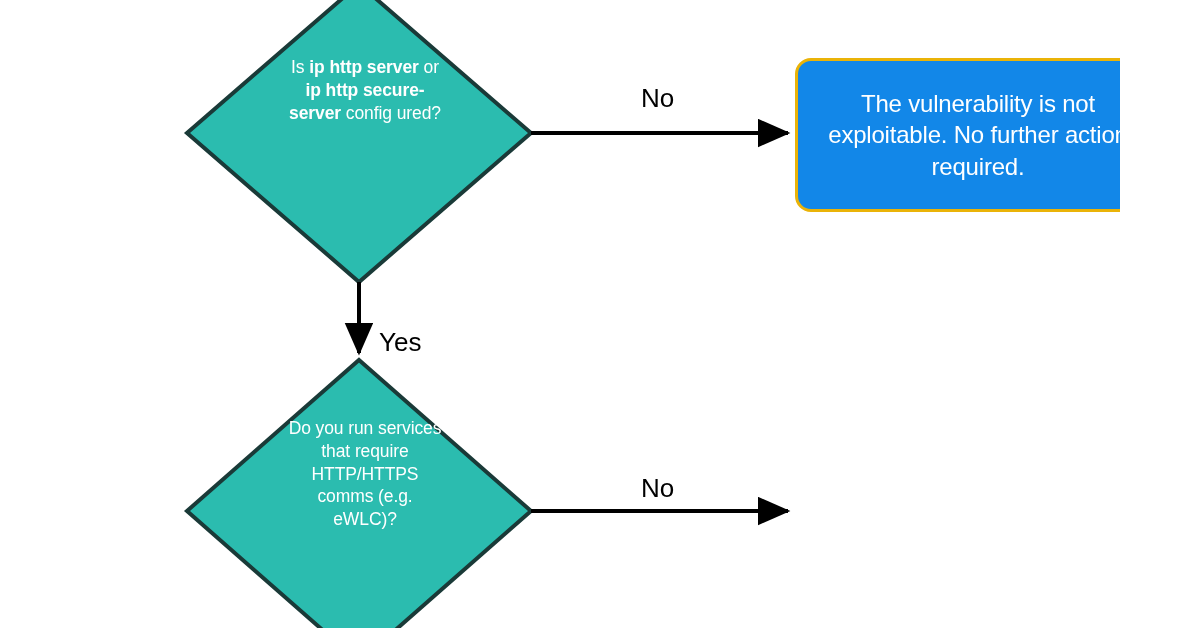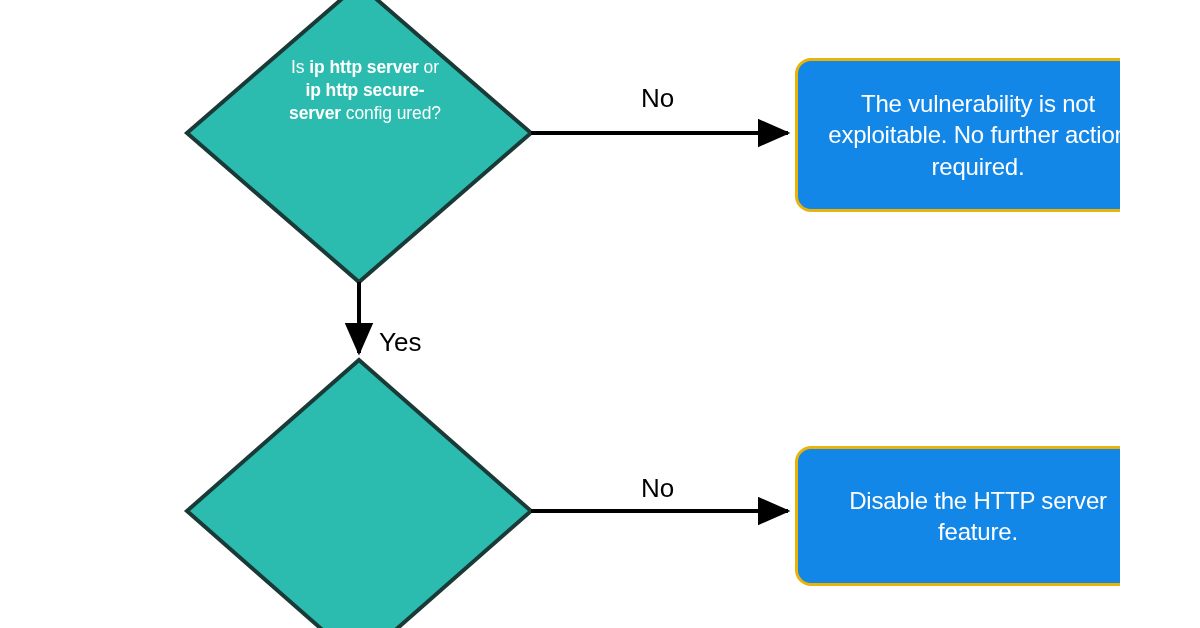--- a/index.html
+++ b/index.html
@@ -114,28 +114,26 @@
 
     <line x1="531" y1="133" x2="788" y2="133" stroke="#000000" stroke-width="4" marker-end="url(#arrowhead)"></line>
 
     <line x1="359" y1="282" x2="359" y2="353" stroke="#000000" stroke-width="4" marker-end="url(#arrowhead)"></line>
 
     <line x1="531" y1="511" x2="788" y2="511" stroke="#000000" stroke-width="4" marker-end="url(#arrowhead)"></line>
   </svg>
 
   <div class="diamond-text" id="decision-1-text">Is <b>ip http server</b> or <b>ip http secure-server</b> config ured?</div>
 
+  <div class="diamond-text" id="decision-2-text">Do you run services that require HTTP/HTTPS comms (e.g. eWLC)?</div>
 
   <div class="process-box" id="outcome-1-box">
     <span class="label">The vulnerability is not exploitable. No further action required.</span>
   </div>
 
-  <div class="process-box" id="outcome-2-box">
-    <span class="label">Disable the HTTP server feature.</span>
-  </div>
 
   <div class="edge-label" id="edge-label-no-1">No</div>
 
   <div class="edge-label" id="edge-label-yes">Yes</div>
 
   <div class="edge-label" id="edge-label-no-2">No</div>
 
 </div>
 
 </body></html>

